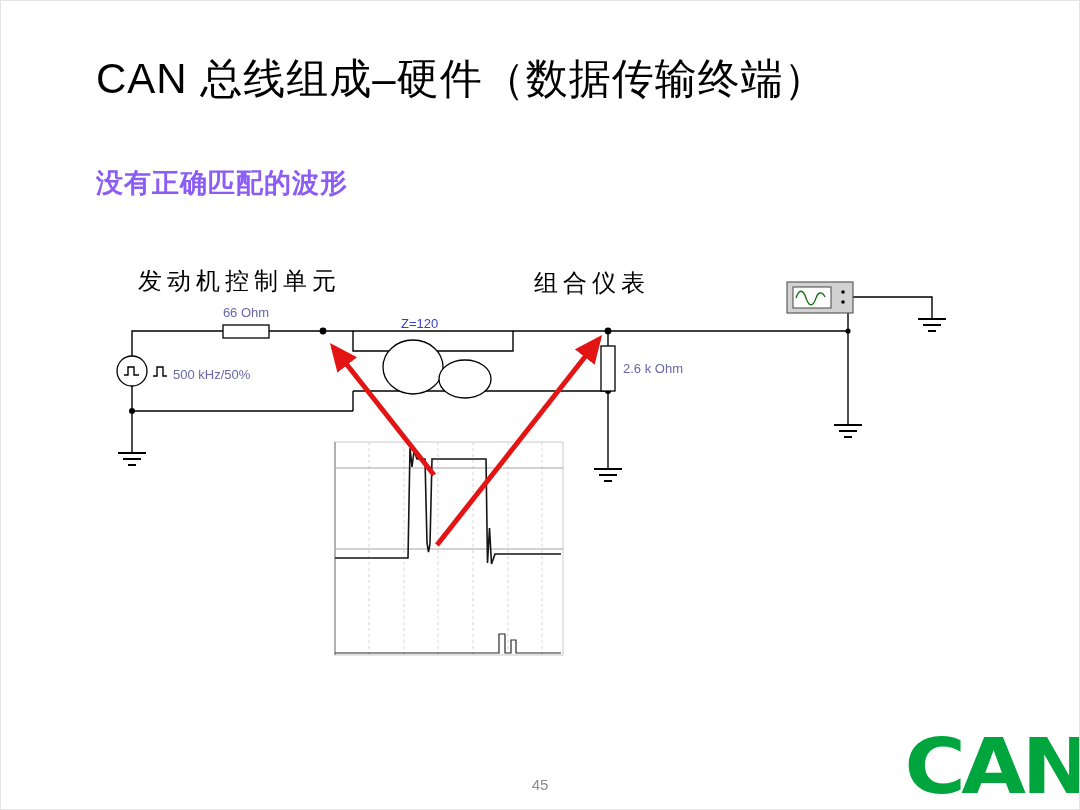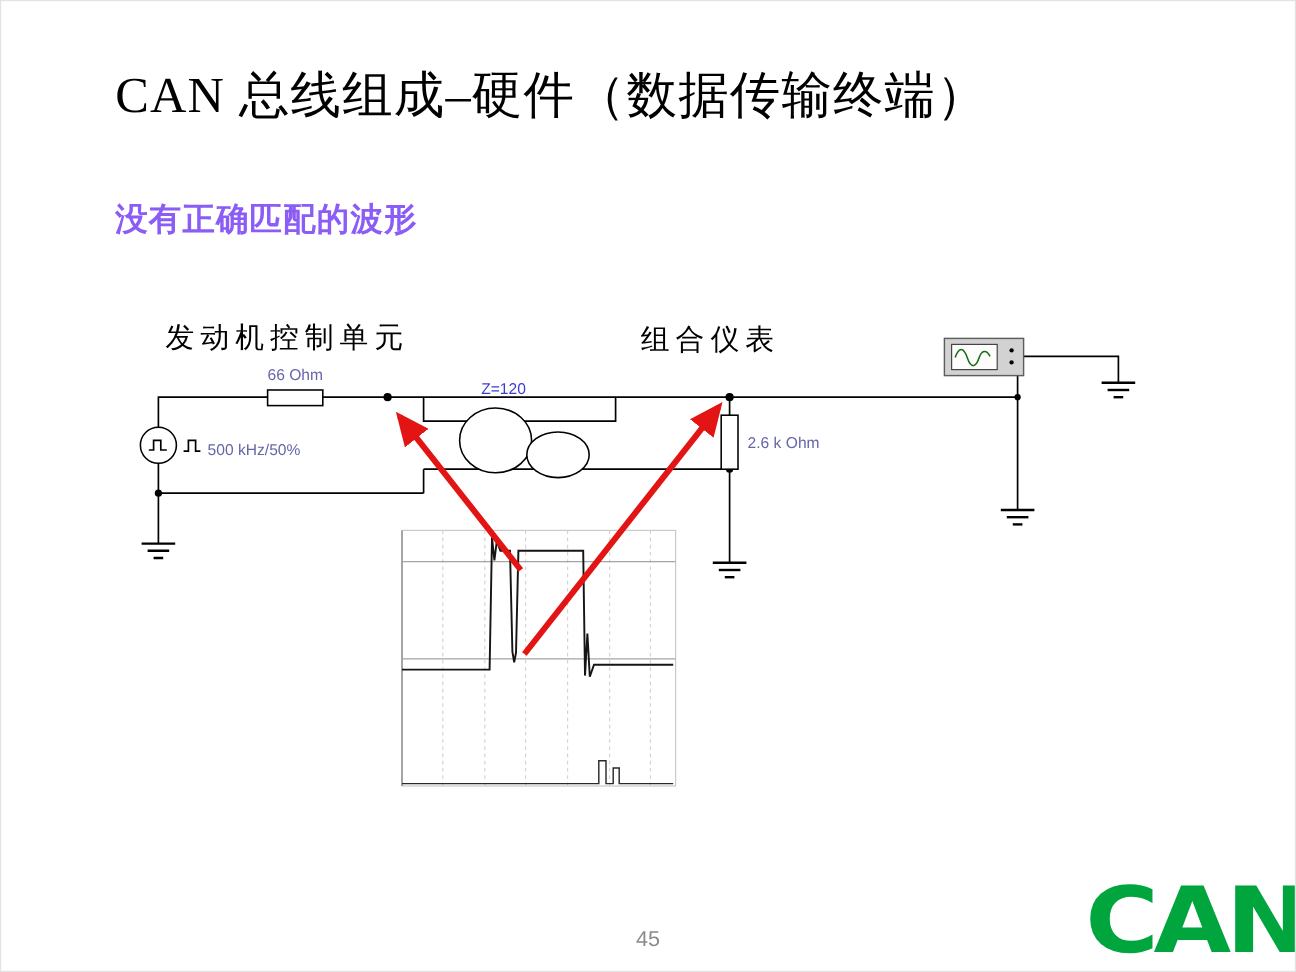--- a/index.html
+++ b/index.html
@@ -4,32 +4,32 @@
 <style>
   * { margin:0; padding:0; box-sizing:border-box; }
   html,body { width:1080px; height:810px; }
   body {
     position:relative; background:#ffffff; overflow:hidden;
     font-family:"Liberation Sans","DejaVu Sans",sans-serif;
     border:1px solid #e3e3e3;
   }
   .title {
     position:absolute; left:95px; top:50px;
-    font-family:Liberation Serif, serif;
+    font-family:Liberation Sans, sans-serif;
     font-size:42px; font-weight:400; color:#000; letter-spacing:1px;
     white-space:nowrap;
   }
   .subtitle {
     position:absolute; left:95px; top:164px;
     font-size:27px; font-weight:700; color:#8b5cf6; letter-spacing:1px;
   }
   .circuit-svg { position:absolute; left:0; top:0; width:1080px; height:810px; }
   .page-number {
     position:absolute; left:0; right:0; bottom:16px; text-align:center;
-    font-size:18px; color:#8a8a8a;
+    font-size:15px; color:#8a8a8a;
   }
   .logo {
     position:absolute; right:-8px; bottom:4px;
     font-family:"DejaVu Sans","Liberation Sans",sans-serif;
     font-size:76px; font-weight:900; color:#00A63D;
     letter-spacing:-4px; transform:scaleX(1.1); transform-origin:right bottom;
     line-height:1;
   }
   
   .wire   { stroke:#000; stroke-width:1.4; fill:none; }

